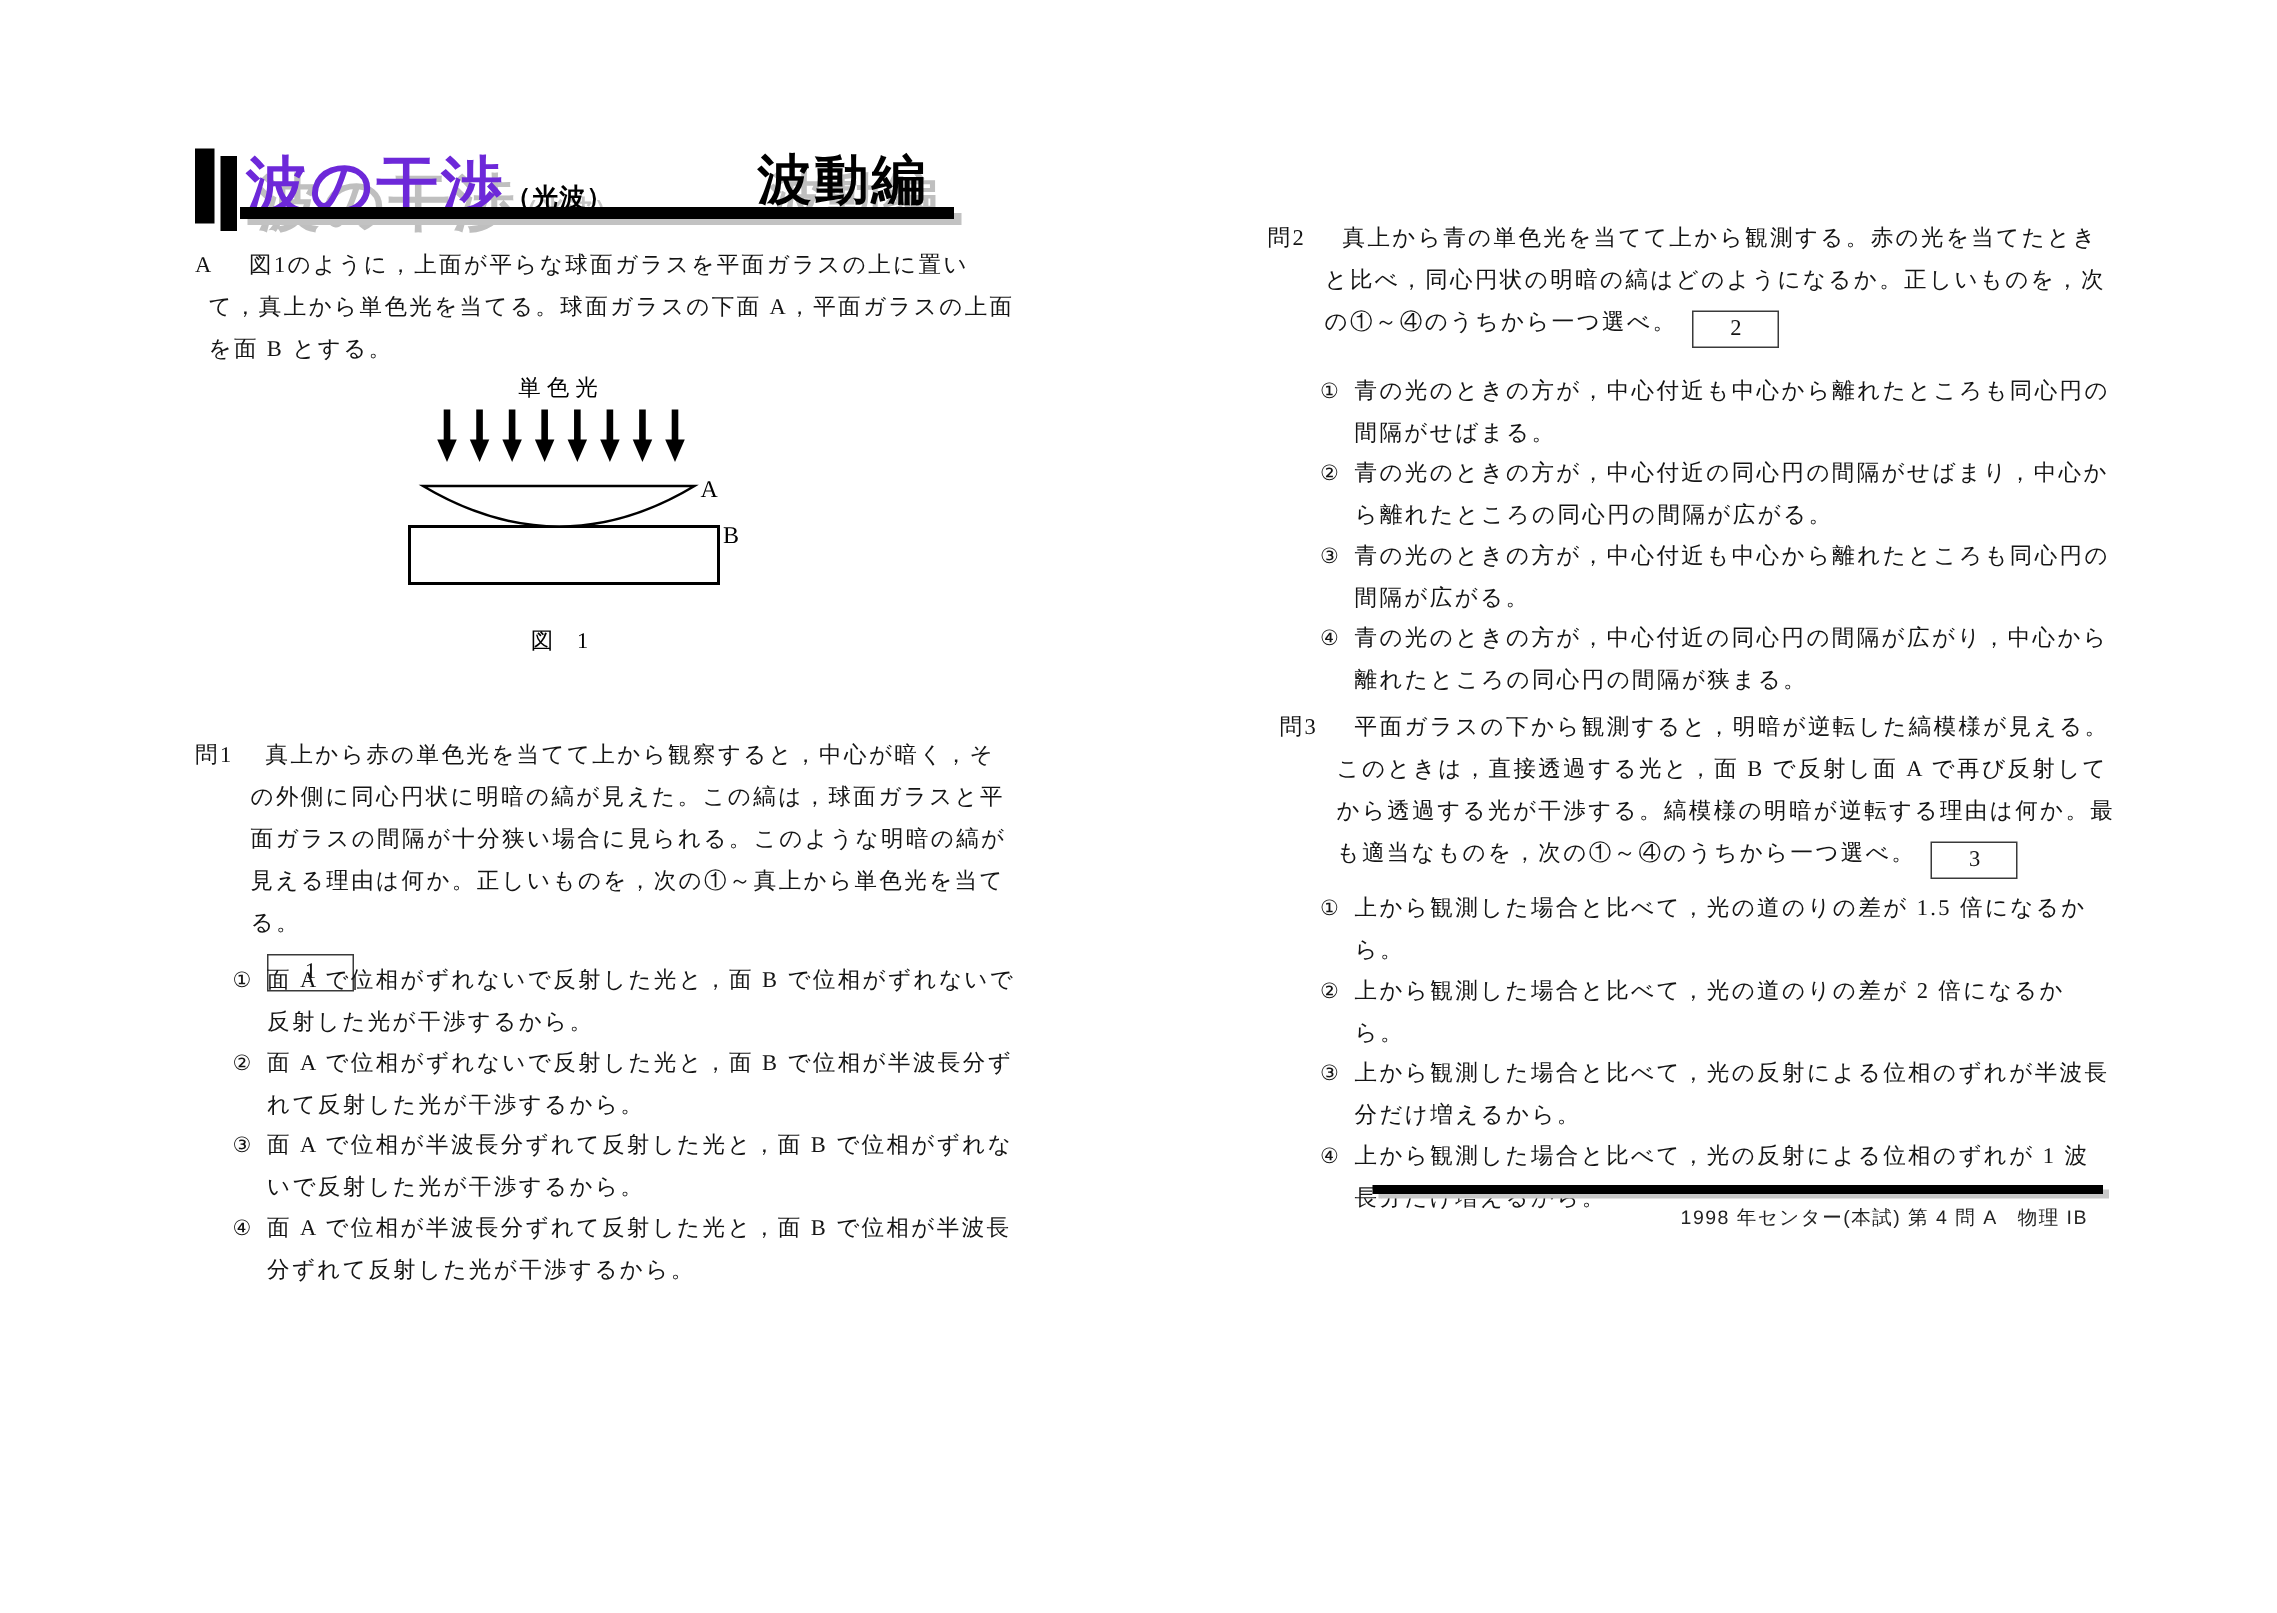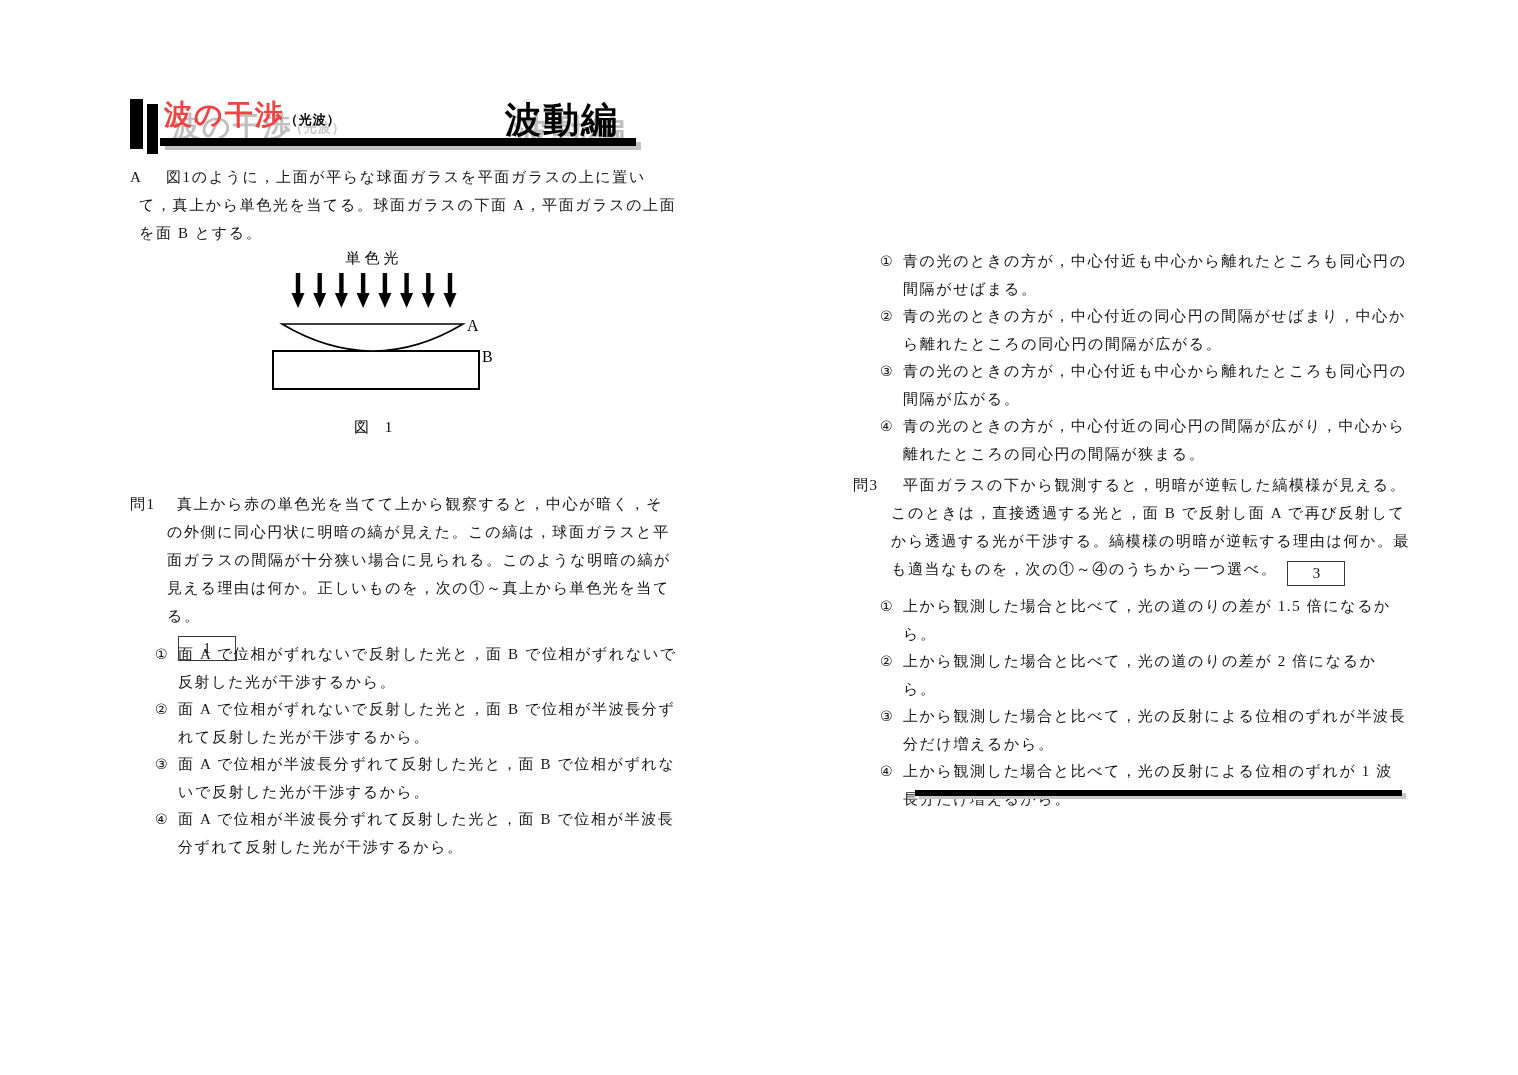--- a/index.html
+++ b/index.html
@@ -9,24 +9,24 @@
     color:#141414; overflow:hidden;
   }
   
   .header { position:absolute; left:130px; top:96px; width:520px; height:62px; }
   .hbar { position:absolute; background:#000; }
   .hbar1 { left:0;  top:3px;  width:13px; height:50px; }
   .hbar2 { left:17px; top:8px; width:11px; height:50px; }
   .title-row { position:absolute; left:34px; top:0; white-space:nowrap;
     font-family:"Liberation Sans","DejaVu Sans",sans-serif; }
   .title-main {
-    font-size:28px; font-weight:600; letter-spacing:2px; color:#ef4444;
+    font-size:41px; font-weight:600; letter-spacing:2px; color:#6d28d9;
     text-shadow:8px 12px 0 #bfbfbf;
   }
-  .title-sub { font-size:13px; font-weight:600; color:#000; letter-spacing:1px;
+  .title-sub { font-size:17px; font-weight:600; color:#000; letter-spacing:1px;
     text-shadow:5px 8px 0 #c6c6c6; }
   .edition { position:absolute; left:375px; top:0; font-size:36px; font-weight:600;
     font-family:"Liberation Sans","DejaVu Sans",sans-serif;
     letter-spacing:2px; color:#000; text-shadow:8px 12px 0 #bfbfbf; white-space:nowrap; }
   .underline { position:absolute; left:30px; top:42px; width:476px; height:8px;
     background:#000; box-shadow:5px 4px 0 #c2c2c2; }
   
   .block { position:absolute; font-size:15px; line-height:28px; letter-spacing:1.6px; }
   .qlabel { position:absolute; left:0; top:0; white-space:nowrap; }
   .qtext  { margin:0; }
@@ -129,20 +129,24 @@
     <span class="ansbox ansbox-standalone">1</span>
   </div>
 
   <div class="choices" style="left:155px; top:641px; width:525px;">
     <p class="choice"><span class="marker">①</span><span>面 A で位相がずれないで反射した光と，面 B で位相がずれないで反射した光が干渉するから。</span></p>
     <p class="choice"><span class="marker">②</span><span>面 A で位相がずれないで反射した光と，面 B で位相が半波長分ずれて反射した光が干渉するから。</span></p>
     <p class="choice"><span class="marker">③</span><span>面 A で位相が半波長分ずれて反射した光と，面 B で位相がずれないで反射した光が干渉するから。</span></p>
     <p class="choice"><span class="marker">④</span><span>面 A で位相が半波長分ずれて反射した光と，面 B で位相が半波長分ずれて反射した光が干渉するから。</span></p>
   </div>
 
+  <div class="block qr" style="left:845px; top:145px; width:562px;">
+    <span class="qlabel">問2</span>
+    <p class="qtext"><span>真上から青の単色光を当てて上から観測する。赤の光を当てたときと比べ，同心円状の明暗の縞はどのようになるか。正しいものを，次の①～④のうちから一つ選べ。</span><span class="ansbox">2</span></p>
+  </div>
 
   <div class="choices" style="left:880px; top:248px; width:528px;">
     <p class="choice"><span class="marker">①</span><span>青の光のときの方が，中心付近も中心から離れたところも同心円の間隔がせばまる。</span></p>
     <p class="choice"><span class="marker">②</span><span>青の光のときの方が，中心付近の同心円の間隔がせばまり，中心から離れたところの同心円の間隔が広がる。</span></p>
     <p class="choice"><span class="marker">③</span><span>青の光のときの方が，中心付近も中心から離れたところも同心円の間隔が広がる。</span></p>
     <p class="choice"><span class="marker">④</span><span>青の光のときの方が，中心付近の同心円の間隔が広がり，中心から離れたところの同心円の間隔が狭まる。</span></p>
   </div>
 
   <div class="block qr" style="left:853px; top:471px; width:562px;">
     <span class="qlabel">問3</span>
@@ -150,14 +154,15 @@
   </div>
 
   <div class="choices" style="left:880px; top:593px; width:528px;">
     <p class="choice"><span class="marker">①</span><span>上から観測した場合と比べて，光の道のりの差が 1.5 倍になるから。</span></p>
     <p class="choice"><span class="marker">②</span><span>上から観測した場合と比べて，光の道のりの差が 2 倍になるから。</span></p>
     <p class="choice"><span class="marker">③</span><span>上から観測した場合と比べて，光の反射による位相のずれが半波長分だけ増えるから。</span></p>
     <p class="choice"><span class="marker">④</span><span>上から観測した場合と比べて，光の反射による位相のずれが 1 波長分だけ増えるから。</span></p>
   </div>
 
   <div class="footer-bar"></div>
+  <div class="footer-text">1998 年センター(本試) 第 4 問 A　物理 IB</div>
 
 </div>
 
 </body></html>

